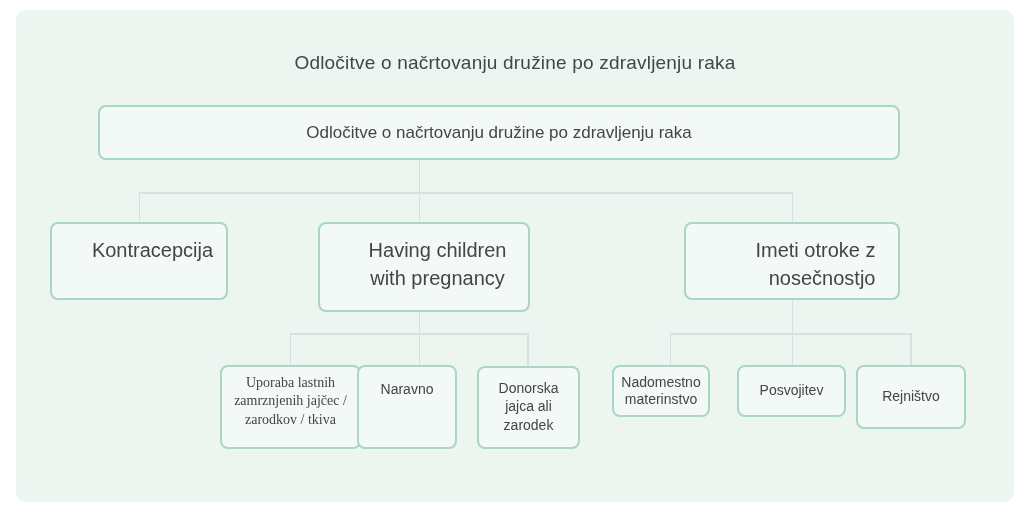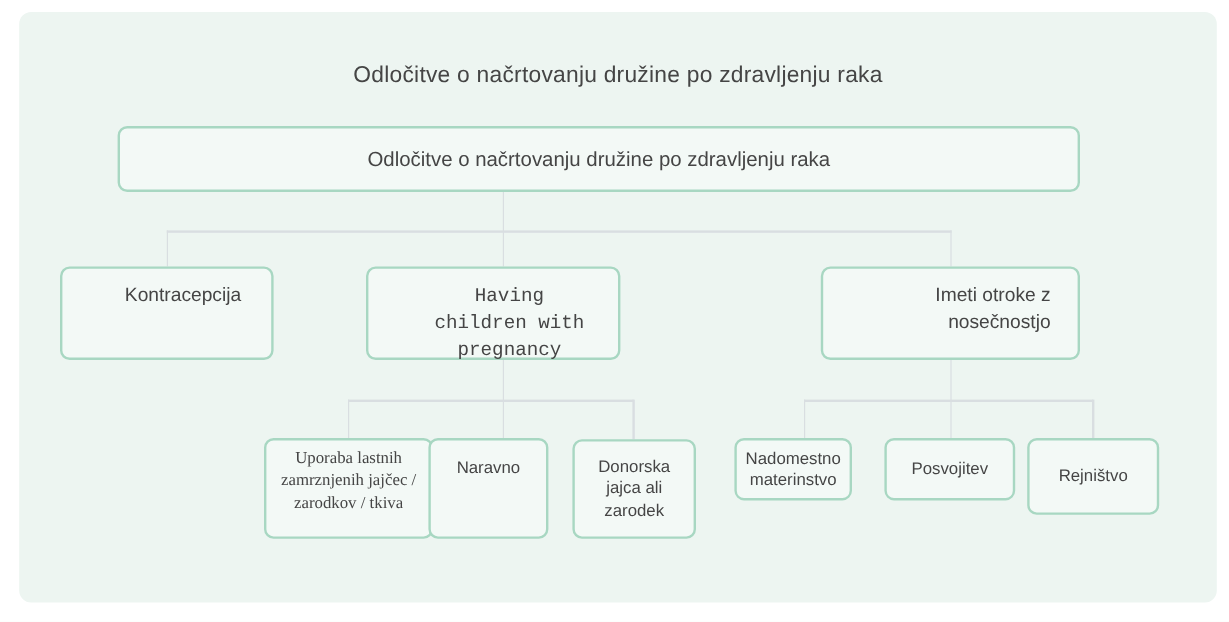--- a/index.html
+++ b/index.html
@@ -14,24 +14,24 @@
   html,body{background:var(--page-background);}
   body{font-family:"Liberation Sans","DejaVu Sans",sans-serif;color:var(--text);}
   .stage{position:relative;width:1024px;height:518px;background:var(--page-background);overflow:hidden;}
   .panel{position:absolute;left:16px;top:10px;width:998px;height:492px;background:var(--panel-background);border-radius:10px;}
   .title{position:absolute;left:16px;top:52px;width:998px;text-align:center;font-size:19px;letter-spacing:.2px;color:var(--text);}
   .node{position:absolute;background:var(--node-background);border:2px solid var(--node-border);border-radius:8px;text-align:center;color:var(--text);}
   .node .label{display:block;margin:0 auto;}
   
   .node-root{left:98px;top:105px;width:802px;height:55px;font-size:17px;display:flex;align-items:center;justify-content:center;}
   
-  .node-l2{font-size:16px;line-height:1.4;padding-top:12px;padding-left:27px;}
+  .node-l2{font-size:20px;line-height:1.4;padding-top:12px;padding-left:27px;}
   .node-l2 .label{max-width:160px;}
   .node-kontracepcija{left:50px;top:222px;width:178px;height:78px;}
-  .node-having-children{left:305px;top:222px;width:212px;height:78px;font-family:Liberation Mono, monospace;}
+  .node-having-children{left:318px;top:222px;width:212px;height:90px;}
   .node-having-children .label{max-width:140px;}
   .node-imeti-otroke{left:684px;top:222px;width:216px;height:78px;}
   .node-imeti-otroke .label{max-width:140px;text-align:right;}
   
   .node-l3a{font-size:14px;line-height:1.32;padding:10px 6px 6px;}
   .node-uporaba{left:220px;top:365px;width:141px;height:84px;padding-top:7px;font-family:Liberation Serif, serif;}
   .node-naravno{left:357px;top:365px;width:100px;height:84px;padding-top:13px;}
   .node-donorska{left:477px;top:366px;width:103px;height:83px;padding-top:11px;}
   .node-donorska .label{max-width:78px;}
   

